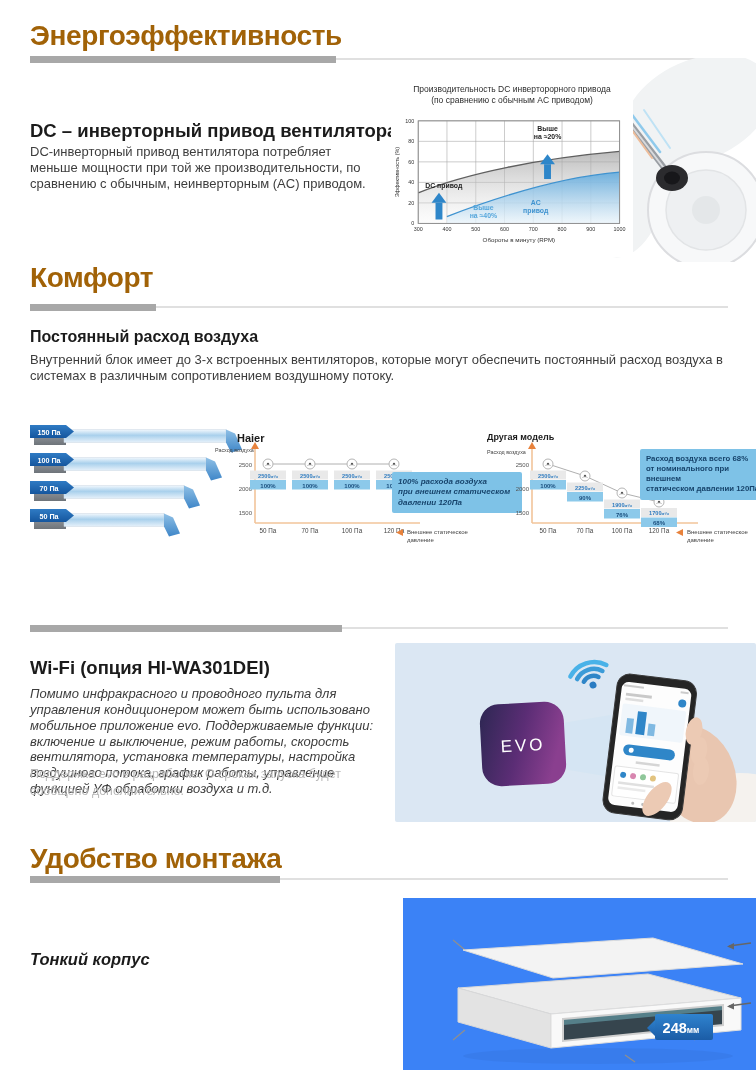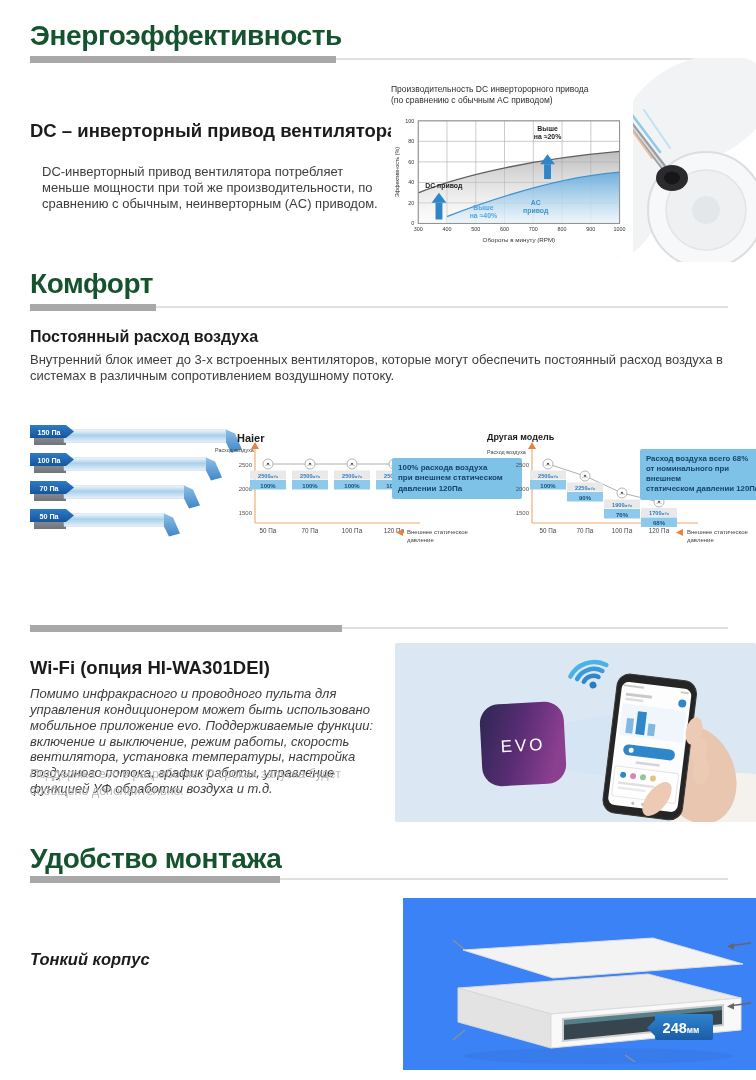--- a/index.html
+++ b/index.html
@@ -1,46 +1,46 @@
 <!DOCTYPE html>
 <html><head>
 <meta charset="utf-8">
 <style>
   html,body{margin:0;padding:0;background:#e9e9e9;}
   .page{position:relative;width:756px;height:1080px;background:#ffffff;overflow:hidden;
         font-family:"Liberation Sans",sans-serif;color:#222;}
   .abs{position:absolute;}
-  .h1{font-size:28px;font-weight:600;letter-spacing:-0.4px;color:#14532d;line-height:1;}
+  .h1{font-size:28px;font-weight:600;letter-spacing:-0.4px;color:#a16207;line-height:1;}
   .rule{position:absolute;left:30px;right:28px;height:7px;}
   .rule::before{content:'';position:absolute;left:0;right:0;top:2px;height:2px;background:#e0e0e0;}
   .rule-thick{position:absolute;left:0;top:0;height:7px;background:#a8a8a8;}
   .h2{font-size:18.5px;font-weight:600;color:#1b1b1b;line-height:1.1;}
   .h2s{font-size:16px;font-weight:700;color:#1b1b1b;line-height:1.1;}
   .body{font-size:13px;line-height:1.22;color:#3d3d3d;}
   .note{font-size:12.5px;line-height:1.38;color:#b9b9b9;}
-  .chart-title{font-size:8.5px;line-height:1.25;color:#2c2c2c;}
+  .chart-title{font-size:8.5px;line-height:1.25;color:#2c2c2c;text-align:center;}
   .callout{position:absolute;background:#7ec2e7;color:#16436b;font-size:8px;font-weight:600;
            line-height:1.3;padding:5px 6px;border-radius:2px;}
   .panel-blue{background:#dbe7f3;border-radius:2px;overflow:hidden;}
   .panel-gray{background:#3b82f6;overflow:hidden;}
   svg{display:block;}
   svg text{font-family:"Liberation Sans",sans-serif;}
 </style>
 </head>
 <body>
 
 <div class="page">
 
   <div class="abs h1" style="left:30px;top:22px;">Энергоэффективность</div>
   <div class="rule" style="top:56px;">
       <i class="rule-thick" style="width:306px;"></i>
     </div>
 
   <div class="abs h2" style="left:30px;top:121px;width:380px;">DC – инверторный привод вентилятора</div>
-  <div class="abs body" style="left:30px;top:164px;width:352px;margin-left:12px;">DC-инверторный привод вентилятора потребляет меньше мощности при той же производительности, по сравнению с обычным, неинверторным (AC) приводом.</div>
+  <div class="abs body" style="left:30px;top:144px;width:352px;">DC-инверторный привод вентилятора потребляет меньше мощности при той же производительности, по сравнению с обычным, неинверторным (AC) приводом.</div>
 
   <div class="abs" style="left:598px;top:58px;width:158px;height:204px;z-index:1;">
     <svg width="158" height="204" viewBox="0 0 158 204">
       <ellipse cx="100" cy="52" rx="78" ry="50" fill="#f1f3f4" transform="rotate(-24 100 52)"></ellipse>
       <ellipse cx="26" cy="128" rx="42" ry="72" fill="#f1f3f4" transform="rotate(9 26 128)"></ellipse>
       <rect x="128" y="132" width="36" height="14" fill="#55585e" transform="rotate(22 146 139)"></rect>
       <rect x="108" y="190" width="30" height="12" fill="#55585e" transform="rotate(-14 123 196)"></rect>
       <circle cx="108" cy="152" r="58" fill="#f7f8f9" stroke="#dcdde0" stroke-width="2"></circle>
       <circle cx="108" cy="152" r="40" fill="#eef0f2" stroke="#e2e4e6" stroke-width="1.5"></circle>
       <circle cx="108" cy="152" r="14" fill="#e4e7e9"></circle>
@@ -123,21 +123,21 @@
         <text x="142.6" y="126">700</text>
         <text x="171.7" y="126">800</text>
         <text x="200.9" y="126">900</text>
         <text x="230" y="126">1000</text>
       </g>
       <text x="7" y="66" font-size="5.5" fill="#333" text-anchor="middle" transform="rotate(-90 7 66)">Эффективность (%)</text>
       <text x="128" y="137" font-size="6.3" fill="#333" text-anchor="middle">Обороты в минуту (RPM)</text>
     </svg>
   </div>
 
-  <div class="abs h1" style="left:30px;top:270px;">Комфорт</div>
+  <div class="abs h1" style="left:30px;top:264px;">Комфорт</div>
   <div class="rule" style="top:304px;">
       <i class="rule-thick" style="width:126px;"></i>
     </div>
 
   <div class="abs h2s" style="left:30px;top:328px;">Постоянный расход воздуха</div>
   <div class="abs body" style="left:30px;top:352px;width:706px;">Внутренний блок имеет до 3-х встроенных вентиляторов, которые могут обеспечить постоянный расход воздуха в системах в различным сопротивлением воздушному потоку.</div>
 
   <div class="abs" style="left:28px;top:420px;width:215px;height:120px;">
     <svg width="215" height="120" viewBox="0 0 215 120">
       <defs>
@@ -249,21 +249,21 @@
         <text x="53" y="105">50 Па</text>
         <text x="95" y="105">70 Па</text>
         <text x="137" y="105">100 Па</text>
         <text x="179" y="105">120 Па</text>
       </g>
       <polygon points="181,104.5 188,101 188,108" fill="#e8823c"></polygon>
       <text x="192" y="106" font-size="6" fill="#444">Внешнее статическое</text>
       <text x="192" y="114" font-size="6" fill="#444">давление</text>
     </svg>
   </div>
-  <div class="callout" style="left:392px;top:458px;width:118px;">
+  <div class="callout" style="left:392px;top:472px;width:118px;font-style:italic;">
     <div>100% расхода воздуха</div>
     <div>при внешнем статическом</div>
     <div>давлении 120Па</div>
   </div>
 
   <div class="abs" style="left:480px;top:428px;width:286px;height:118px;">
     <svg width="286" height="118" viewBox="0 0 286 118">
       <text x="7" y="12" font-size="9" font-weight="bold" fill="#1b1b1b">Другая модель</text>
       <text x="7" y="26" font-size="5.4" fill="#444">Расход воздуха</text>
       <polygon points="52,14 48,21 56,21" fill="#e8823c"></polygon>

